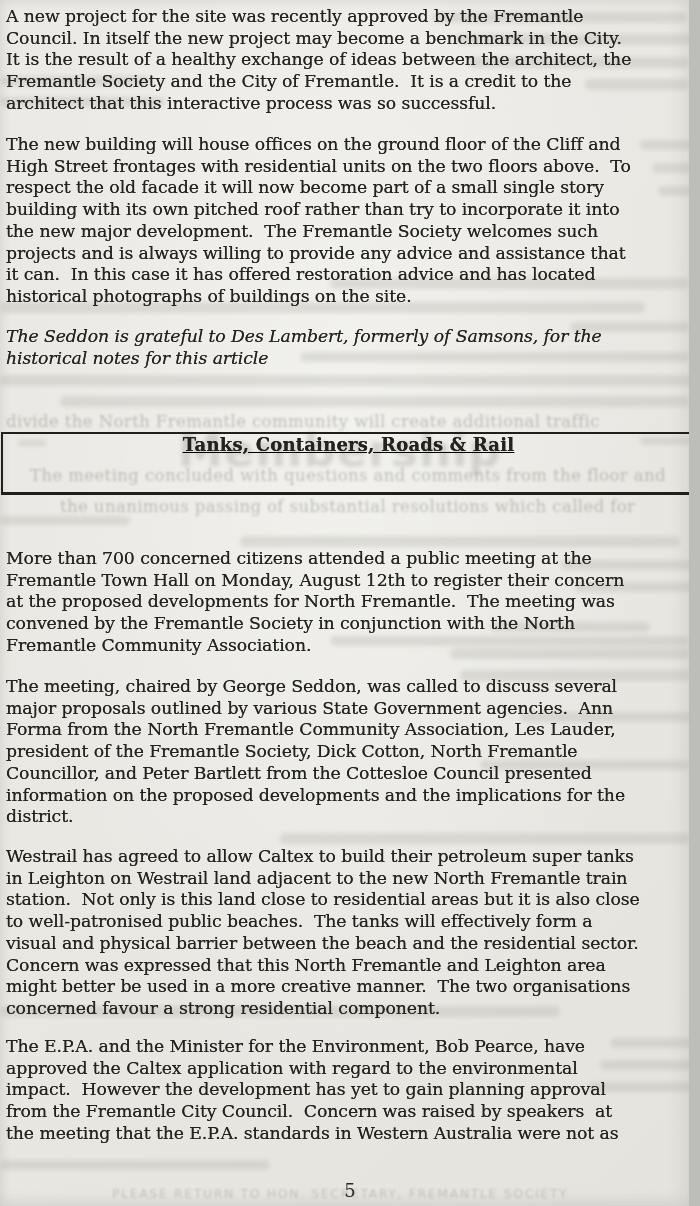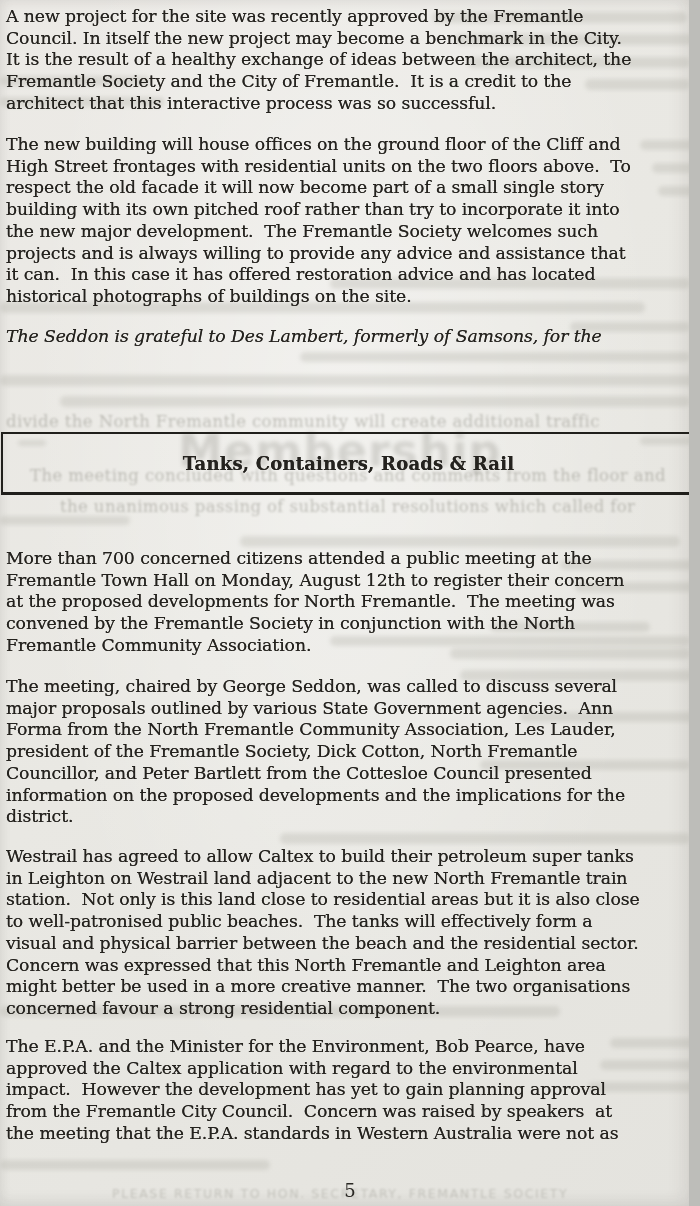--- a/index.html
+++ b/index.html
@@ -22,22 +22,23 @@
     white-space:pre;
     text-shadow: 0 0 0.6px rgba(36,34,30,0.8);
     z-index:3;
   }
   .tline { min-height:21.7px; }
   .italic { font-style:italic; }
   .heading-box {
     position:absolute; left:1px; top:432px; width:691px; height:58px;
     border-top:2.5px solid #201f1b; border-left:2.5px solid #201f1b;
     border-right:2.5px solid #201f1b; border-bottom:3px solid #201f1b;
-    display:flex; align-items:center; justify-content:center;
+    display:flex; align-items:flex-start; justify-content:center;
     z-index:3;
+    text-decoration:underline;
   }
   .heading {
     font-weight:bold; font-size:18px; letter-spacing:0.2px;
     color:#24221e; text-shadow:0 0 0.6px rgba(36,34,30,0.85);
   }
   .pageno {
     position:absolute; top:1180px; left:0; width:700px;
     text-align:center; font-size:18px; color:#2a2824; z-index:3;
   }
   
@@ -112,21 +113,21 @@
 
     <div class="ghost-big" style="left:178px;top:424px">Membership</div>
     <div class="ghost" style="left:6px;top:412px">divide the North Fremantle community will create additional traffic</div>
     <div class="ghost" style="left:30px;top:466px">The meeting concluded with questions and comments from the floor and</div>
     <div class="ghost" style="left:60px;top:497px">the unanimous passing of substantial resolutions which called for</div>
     <div class="ghost-footer" style="left:112px;top:1186px">PLEASE RETURN TO HON. SECRETARY, FREMANTLE SOCIETY</div>
   </div>
 
   <div class="para" style="top:6px"><div class="tline">A new project for the site was recently approved by the Fremantle</div><div class="tline">Council. In itself the new project may become a benchmark in the City.</div><div class="tline">It is the result of a healthy exchange of ideas between the architect, the</div><div class="tline">Fremantle Society and the City of Fremantle.  It is a credit to the</div><div class="tline">architect that this interactive process was so successful.</div></div>
   <div class="para" style="top:134px"><div class="tline">The new building will house offices on the ground floor of the Cliff and</div><div class="tline">High Street frontages with residential units on the two floors above.  To</div><div class="tline">respect the old facade it will now become part of a small single story</div><div class="tline">building with its own pitched roof rather than try to incorporate it into</div><div class="tline">the new major development.  The Fremantle Society welcomes such</div><div class="tline">projects and is always willing to provide any advice and assistance that</div><div class="tline">it can.  In this case it has offered restoration advice and has located</div><div class="tline">historical photographs of buildings on the site.</div></div>
-  <div class="para italic" style="top:326px"><div class="tline">The Seddon is grateful to Des Lambert, formerly of Samsons, for the</div></div>
+  <div class="para italic" style="top:326px"><div class="tline">The Seddon is grateful to Des Lambert, formerly of Samsons, for the</div><div class="tline">historical notes for this article</div></div>
 
   <div class="heading-box">
     <span class="heading">Tanks, Containers, Roads &amp; Rail</span>
   </div>
 
   <div class="para" style="top:548px"><div class="tline">More than 700 concerned citizens attended a public meeting at the</div><div class="tline">Fremantle Town Hall on Monday, August 12th to register their concern</div><div class="tline">at the proposed developments for North Fremantle.  The meeting was</div><div class="tline">convened by the Fremantle Society in conjunction with the North</div><div class="tline">Fremantle Community Association.</div></div>
   <div class="para" style="top:676px"><div class="tline">The meeting, chaired by George Seddon, was called to discuss several</div><div class="tline">major proposals outlined by various State Government agencies.  Ann</div><div class="tline">Forma from the North Fremantle Community Association, Les Lauder,</div><div class="tline">president of the Fremantle Society, Dick Cotton, North Fremantle</div><div class="tline">Councillor, and Peter Bartlett from the Cottesloe Council presented</div><div class="tline">information on the proposed developments and the implications for the</div><div class="tline">district.</div></div>
   <div class="para" style="top:846px"><div class="tline">Westrail has agreed to allow Caltex to build their petroleum super tanks</div><div class="tline">in Leighton on Westrail land adjacent to the new North Fremantle train</div><div class="tline">station.  Not only is this land close to residential areas but it is also close</div><div class="tline">to well-patronised public beaches.  The tanks will effectively form a</div><div class="tline">visual and physical barrier between the beach and the residential sector.</div><div class="tline">Concern was expressed that this North Fremantle and Leighton area</div><div class="tline">might better be used in a more creative manner.  The two organisations</div><div class="tline">concerned favour a strong residential component.</div></div>
   <div class="para" style="top:1036px"><div class="tline">The E.P.A. and the Minister for the Environment, Bob Pearce, have</div><div class="tline">approved the Caltex application with regard to the environmental</div><div class="tline">impact.  However the development has yet to gain planning approval</div><div class="tline">from the Fremantle City Council.  Concern was raised by speakers  at</div><div class="tline">the meeting that the E.P.A. standards in Western Australia were not as</div></div>
 

